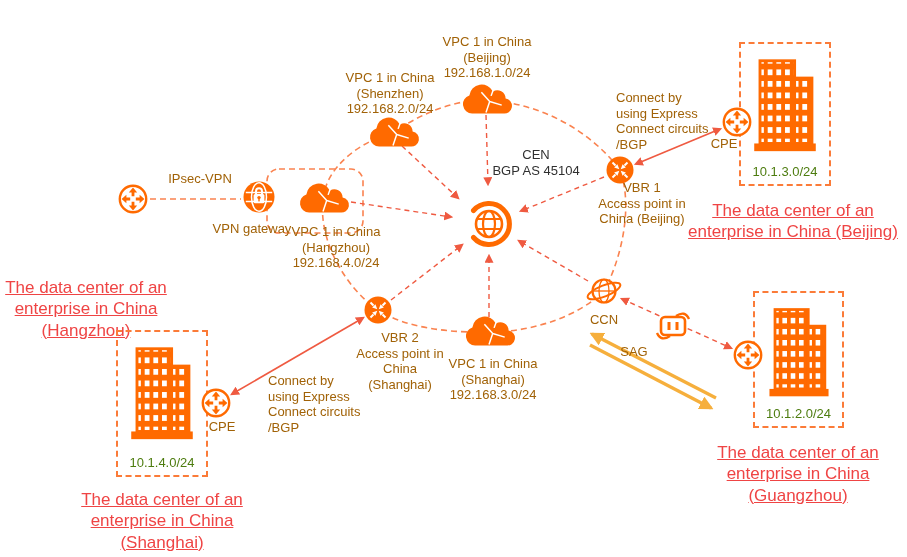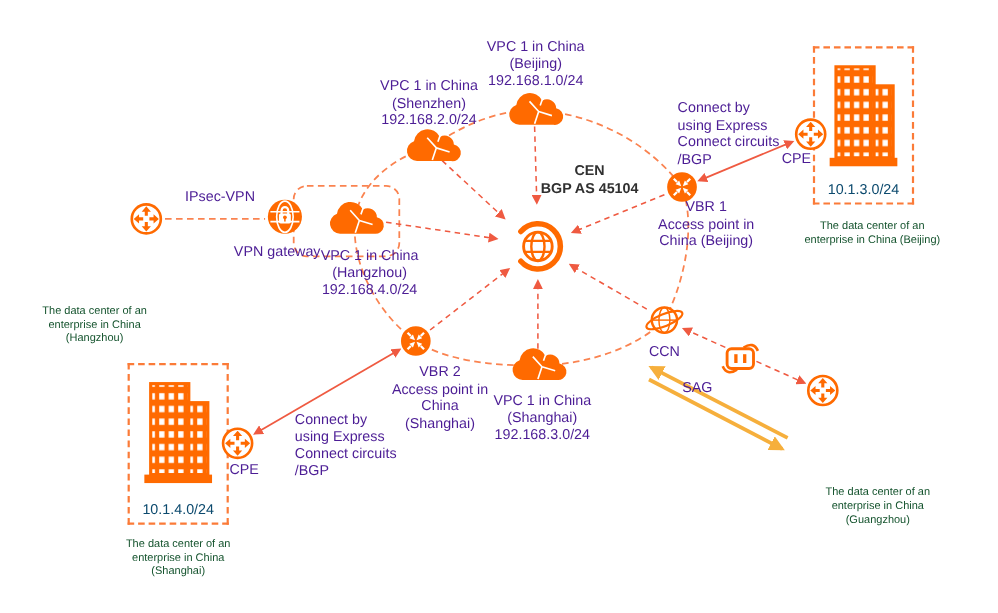--- a/index.html
+++ b/index.html
@@ -1,25 +1,25 @@
 <!DOCTYPE html>
 <html><head>
 <meta charset="utf-8">
 <style>
   html,body{margin:0;padding:0;background:#fff;}
   .stage{position:relative;width:907px;height:557px;background:#fff;
          font-family:"Liberation Sans",sans-serif;color:#3e3e3e;overflow:hidden;}
   .abs{position:absolute;}
   .lbl{position:absolute;white-space:pre-line;font-size:13px;line-height:1.2;
-       text-align:center;color:#4c1d95;}
+       text-align:center;color:#a16207;}
   .lbl.left{text-align:left;}
-  .cap{font-size:10px;line-height:1.25;color:#14532d;}
-  .bold{font-weight:bold;color:#303030;}
+  .cap{font-size:17px;line-height:1.25;color:#ef4444;text-decoration:underline;}
+  .bold{font-weight:normal;color:#303030;}
   .dcbox{position:absolute;border:2px dashed #fb7b38;box-sizing:border-box;background:transparent;}
-  .cidr{position:absolute;left:0;right:0;bottom:5px;text-align:center;font-size:13px;color:#0c4a6e;}
+  .cidr{position:absolute;left:0;right:0;bottom:5px;text-align:center;font-size:13px;color:#4d7c0f;}
   .bld{position:absolute;left:50%;top:11px;transform:translateX(-50%);}
   .icon{position:absolute;}
   svg{display:block;overflow:visible;}
 </style>
 </head>
 <body>
 
 <div class="stage">
 
   <svg width="0" height="0" style="position:absolute">
@@ -146,20 +146,26 @@
   <div class="dcbox" style="left:116px;top:330px;width:92px;height:147px">
     <svg class="bld" width="74" height="100" viewBox="0 0 76 104">
         <use href="#bld-icon"></use>
       </svg>
     <div class="cidr">10.1.4.0/24</div>
   </div>
   <div class="lbl cap" style="left:62px;top:489px;width:200px">The data center of an
 enterprise in China
 (Shanghai)</div>
 
+  <div class="dcbox" style="left:753px;top:291px;width:91px;height:137px">
+    <svg class="bld" width="72" height="96" viewBox="0 0 76 104">
+        <use href="#bld-icon"></use>
+      </svg>
+    <div class="cidr">10.1.2.0/24</div>
+  </div>
   <div class="lbl cap" style="left:698px;top:442px;width:200px">The data center of an
 enterprise in China
 (Guangzhou)</div>
 
   <div class="icon" style="left:117px;top:183px">
     <svg width="32" height="32" viewBox="0 0 32 32">
         <use href="#cpe-icon"></use>
       </svg>
     </div>
 

